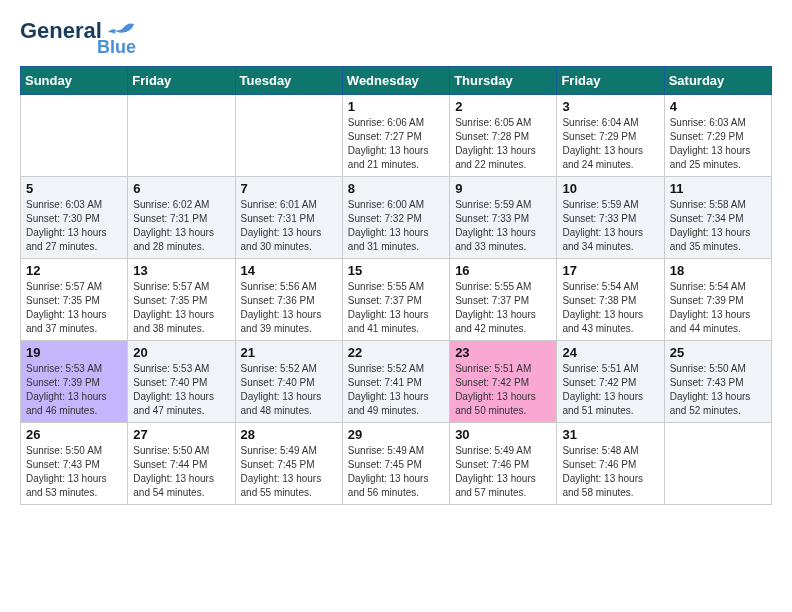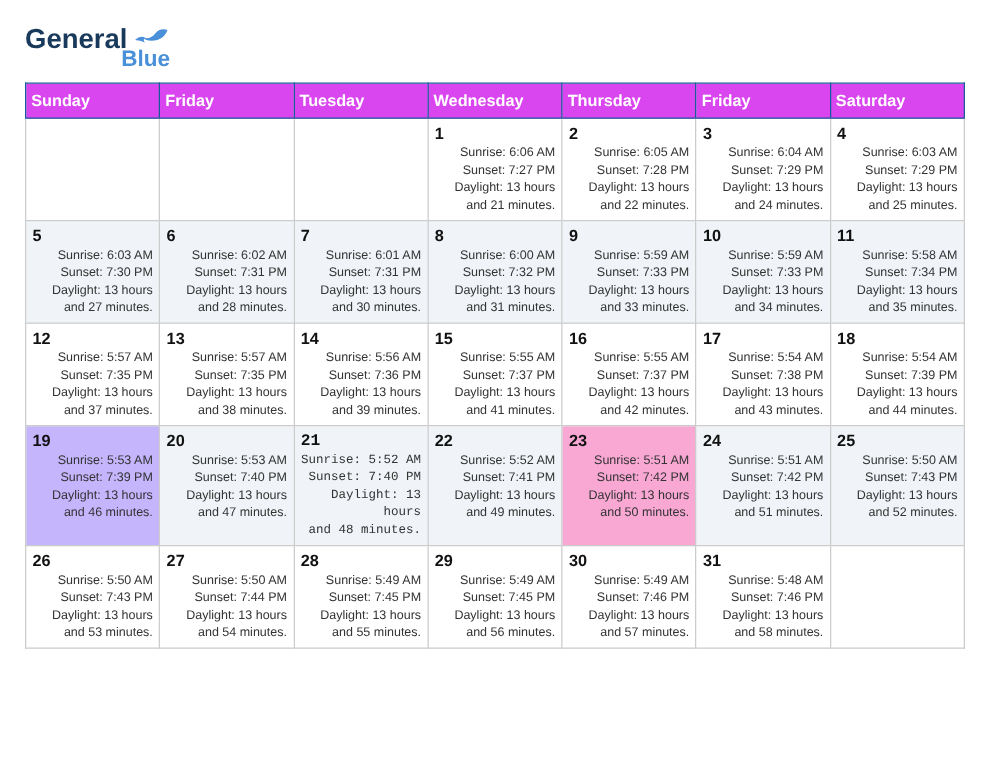--- a/index.html
+++ b/index.html
@@ -51,21 +51,21 @@
     .title-block h2 {
       font-size: 16px;
       font-weight: normal;
       color: #333;
     }
     .calendar {
       width: 100%;
       border-collapse: collapse;
     }
     .calendar th {
-      background: #d946ef;
+      background: #0f766e;
       color: #fff;
       font-size: 13px;
       font-weight: bold;
       padding: 6px 4px;
       text-align: left;
       border: 1px solid #1a5a9a;
     }
     .calendar td {
       vertical-align: top;
       border: 1px solid #ccc;
@@ -83,21 +83,20 @@
       font-size: 13px;
       font-weight: bold;
       color: #111;
       display: block;
       margin-bottom: 2px;
     }
     .day-info {
       font-size: 10px;
       line-height: 1.4;
       color: #333;
-      text-align: right;
     }
     .empty-cell {
       background: #f9f9f9;
     }
   </style>
 </head>
 <body>
 
 <div class="header">
   <div class="logo">
@@ -274,21 +273,21 @@
 Daylight: 13 hours
 and 46 minutes.</div>
         </td>
         <td style="background: rgb(240, 244, 248);">
           <span class="day-number">20</span>
           <div class="day-info" style="white-space: pre-line;">Sunrise: 5:53 AM
 Sunset: 7:40 PM
 Daylight: 13 hours
 and 47 minutes.</div>
         </td>
-        <td style="background: rgb(240, 244, 248); font-family: Liberation Mono, monospace;">
+        <td style="background: rgb(240, 244, 248);">
           <span class="day-number">21</span>
           <div class="day-info" style="white-space: pre-line;">Sunrise: 5:52 AM
 Sunset: 7:40 PM
 Daylight: 13 hours
 and 48 minutes.</div>
         </td>
         <td style="background: rgb(240, 244, 248);">
           <span class="day-number">22</span>
           <div class="day-info" style="white-space: pre-line;">Sunrise: 5:52 AM
 Sunset: 7:41 PM

